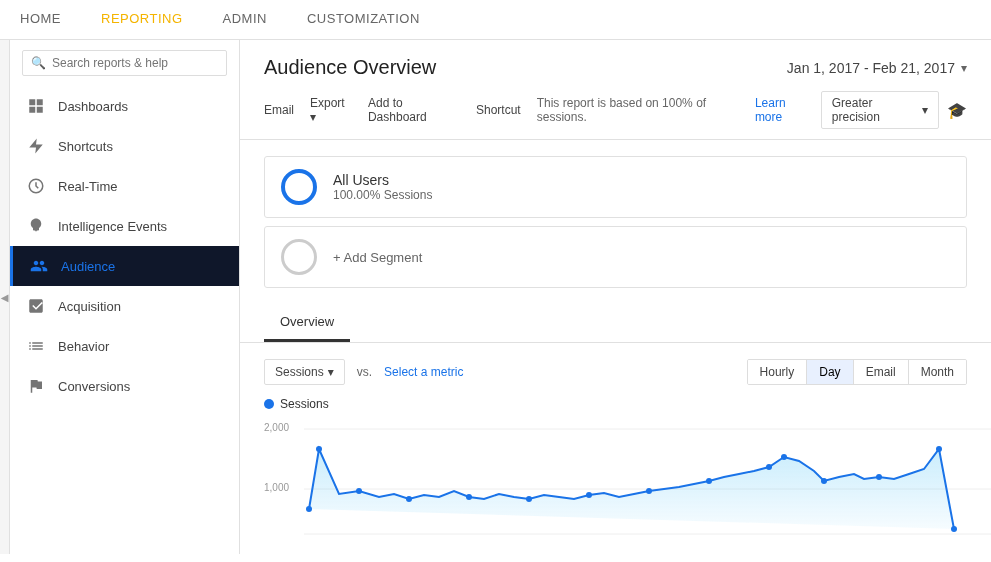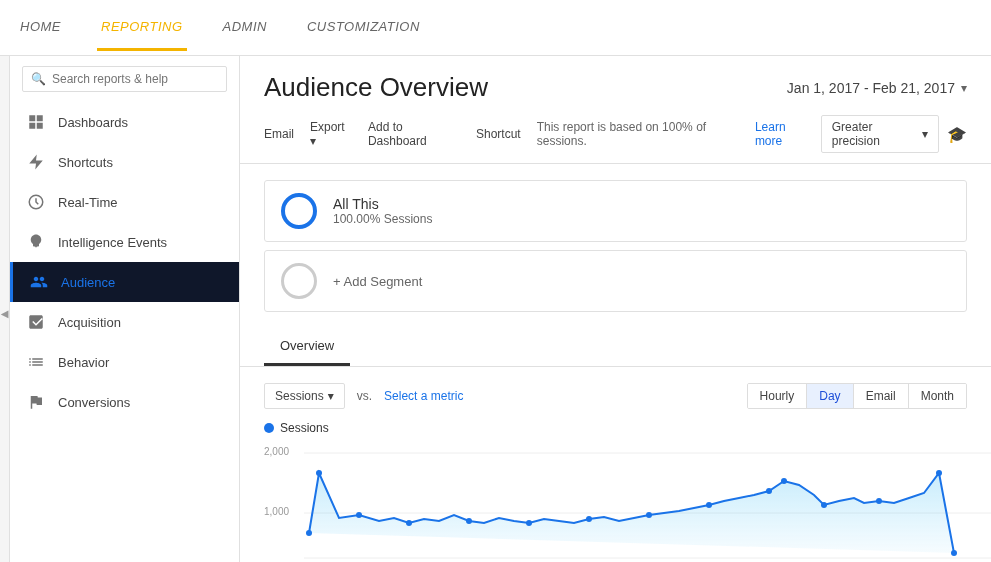--- a/index.html
+++ b/index.html
@@ -1,19 +1,19 @@
 <!DOCTYPE html>
 <html><head>
   <meta charset="utf-8">
   <style>
     * { margin: 0; padding: 0; box-sizing: border-box; }
     body { font-family: Arial, sans-serif; font-size: 13px; color: #333; background: #fff; width: 991px; height: 562px; overflow: hidden; }
 
     
-    .top-nav { display: flex; align-items: center; border-bottom: 1px solid #e0e0e0; background: #fff; height: 56px; padding: 0 16px; gap: 32px; font-style: italic; }
+    .top-nav { display: flex; align-items: center; border-bottom: 1px solid #e0e0e0; background: #fff; height: 40px; padding: 0 16px; gap: 32px; }
     .nav-item { font-size: 13px; color: #666; cursor: pointer; padding: 14px 4px; text-transform: uppercase; letter-spacing: 0.5px; border-bottom: 3px solid transparent; }
     .nav-item.active { color: #f4b400; border-bottom: 3px solid #f4b400; }
 
     
     .layout { display: flex; height: calc(562px - 48px); }
 
     
     .sidebar { width: 230px; min-width: 230px; border-right: 1px solid #e0e0e0; background: #fff; overflow-y: auto; }
     .sidebar-toggle { width: 10px; background: #f5f5f5; border-right: 1px solid #e0e0e0; cursor: pointer; display: flex; align-items: center; justify-content: center; }
     .sidebar-toggle-arrow { color: #999; font-size: 10px; }
@@ -25,21 +25,21 @@
     .sidebar-item { display: flex; align-items: center; padding: 10px 16px; cursor: pointer; color: #444; font-size: 13px; gap: 12px; }
     .sidebar-item.active { background: #0f172a; color: #1a73e8; border-left: 3px solid #1a73e8; }
     .sidebar-item .icon { width: 20px; height: 20px; display: flex; align-items: center; justify-content: center; flex-shrink: 0; }
     .sidebar-item svg { width: 18px; height: 18px; fill: #757575; }
     .sidebar-item.active svg { fill: #1a73e8; }
 
     
     .main { flex: 1; overflow-y: auto; padding: 0; }
 
     .main-header { padding: 16px 24px 12px; display: flex; align-items: center; justify-content: space-between; }
-    .main-title { font-size: 26px; font-weight: 400; color: #222; }
+    .main-title { font-size: 20px; font-weight: 400; color: #222; }
     .date-range { display: flex; align-items: center; gap: 6px; font-size: 14px; color: #444; cursor: pointer; }
     .date-range-arrow { color: #666; font-size: 12px; }
 
     .toolbar { display: flex; align-items: center; padding: 0 24px 10px; gap: 16px; border-bottom: 1px solid #e0e0e0; }
     .toolbar-btn { font-size: 12px; color: #444; cursor: pointer; }
     .toolbar-info { margin-left: auto; display: flex; align-items: center; gap: 8px; font-size: 12px; color: #666; }
     .learn-more { color: #1a73e8; cursor: pointer; text-decoration: none; }
     .precision-btn { display: flex; align-items: center; gap: 4px; border: 1px solid #ddd; padding: 4px 10px; border-radius: 2px; cursor: pointer; font-size: 12px; color: #444; background: #fff; justify-content: center; }
     .graduation-icon { font-size: 16px; cursor: pointer; }
 
@@ -59,21 +59,21 @@
 
     
     .chart-area { padding: 16px 24px; }
     .chart-controls { display: flex; align-items: center; gap: 12px; margin-bottom: 12px; }
     .metric-select { display: flex; align-items: center; gap: 4px; border: 1px solid #ddd; padding: 5px 10px; border-radius: 2px; cursor: pointer; font-size: 12px; color: #444; background: #fff; }
     .vs-label { font-size: 12px; color: #666; }
     .select-metric { font-size: 12px; color: #1a73e8; cursor: pointer; }
     .time-btns { margin-left: auto; display: flex; border: 1px solid #ddd; border-radius: 2px; overflow: hidden; }
     .time-btn { padding: 5px 12px; font-size: 12px; color: #444; cursor: pointer; border-right: 1px solid #ddd; background: #fff; }
     .time-btn:last-child { border-right: none; }
-    .time-btn.active { background: #e8f0fe; color: #1d4ed8; }
+    .time-btn.active { background: #e8f0fe; color: #000000; }
 
     .sessions-label { display: flex; align-items: center; gap: 6px; margin-bottom: 8px; font-size: 12px; font-weight: 500; color: #333; }
     .sessions-dot { width: 10px; height: 10px; border-radius: 50%; background: #1a73e8; }
 
     .chart-svg-container { width: 100%; }
   </style>
 </head>
 <body>
 
 <div class="top-nav">
@@ -198,21 +198,21 @@
           <span>▾</span>
         </div>
         <span class="graduation-icon">🎓</span>
       </div>
     </div>
 
     <div class="segment-area">
       <div class="segment-card">
         <div class="segment-circle"></div>
         <div>
-          <div class="segment-name">All This</div>
+          <div class="segment-name">All Users</div>
           <div class="segment-pct">100.00% Sessions</div>
         </div>
       </div>
       <div class="segment-card">
         <div class="segment-circle-gray"></div>
         <div class="add-segment">+ Add Segment</div>
       </div>
     </div>
 
     <div class="overview-tabs">

